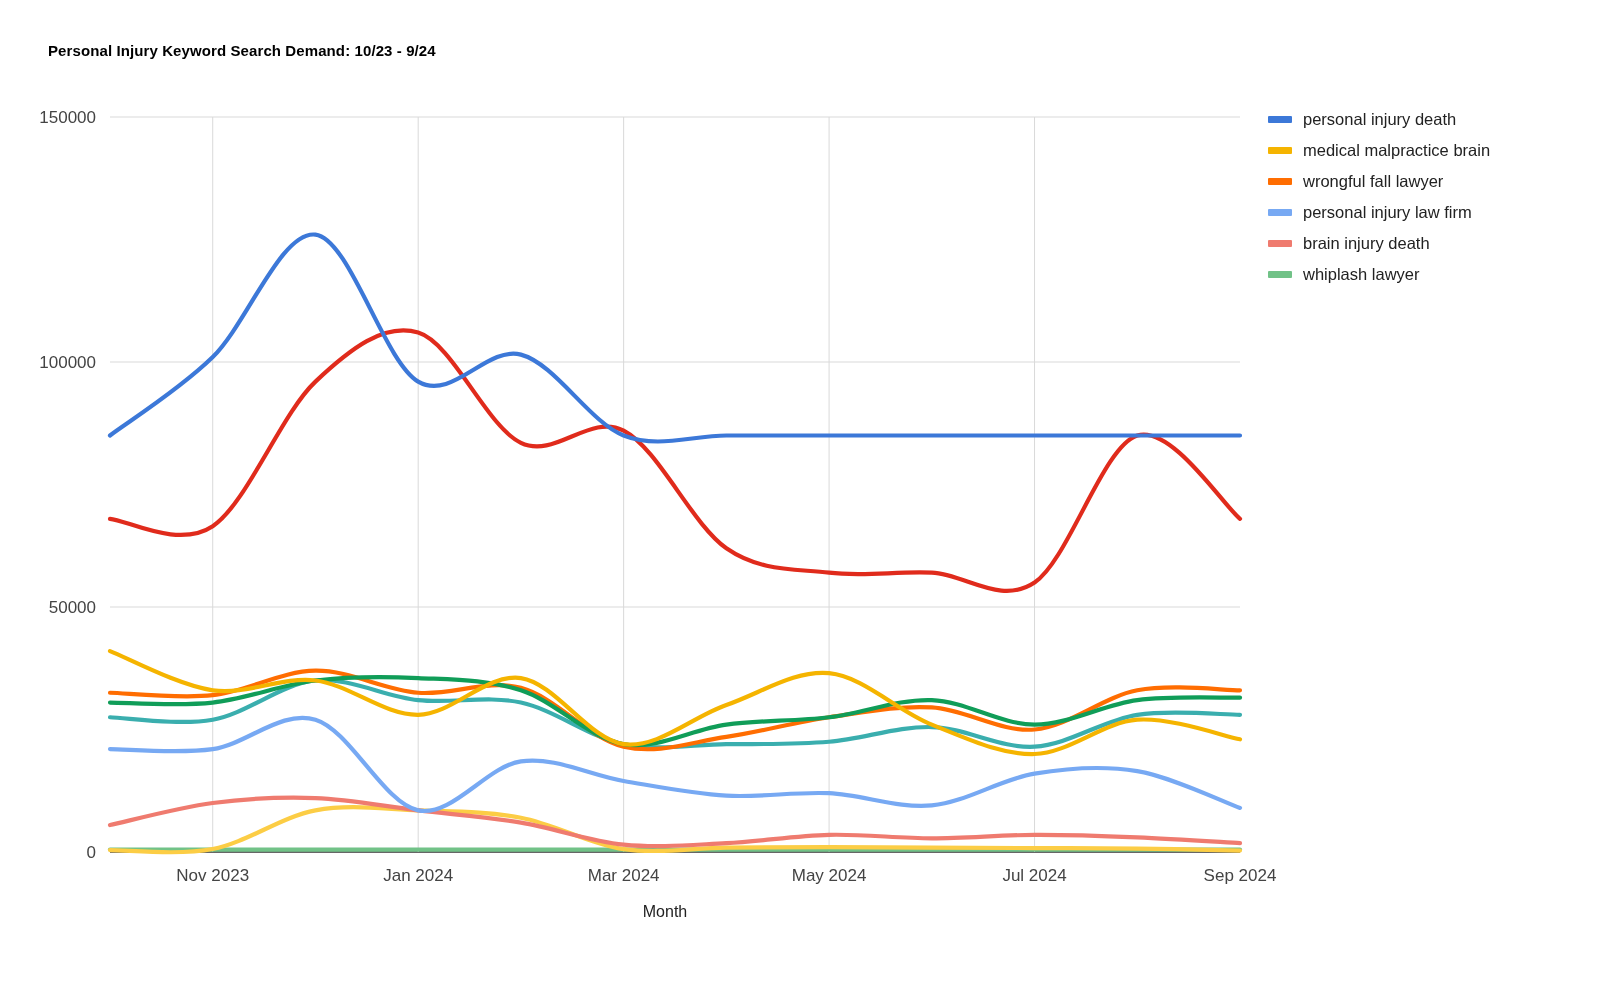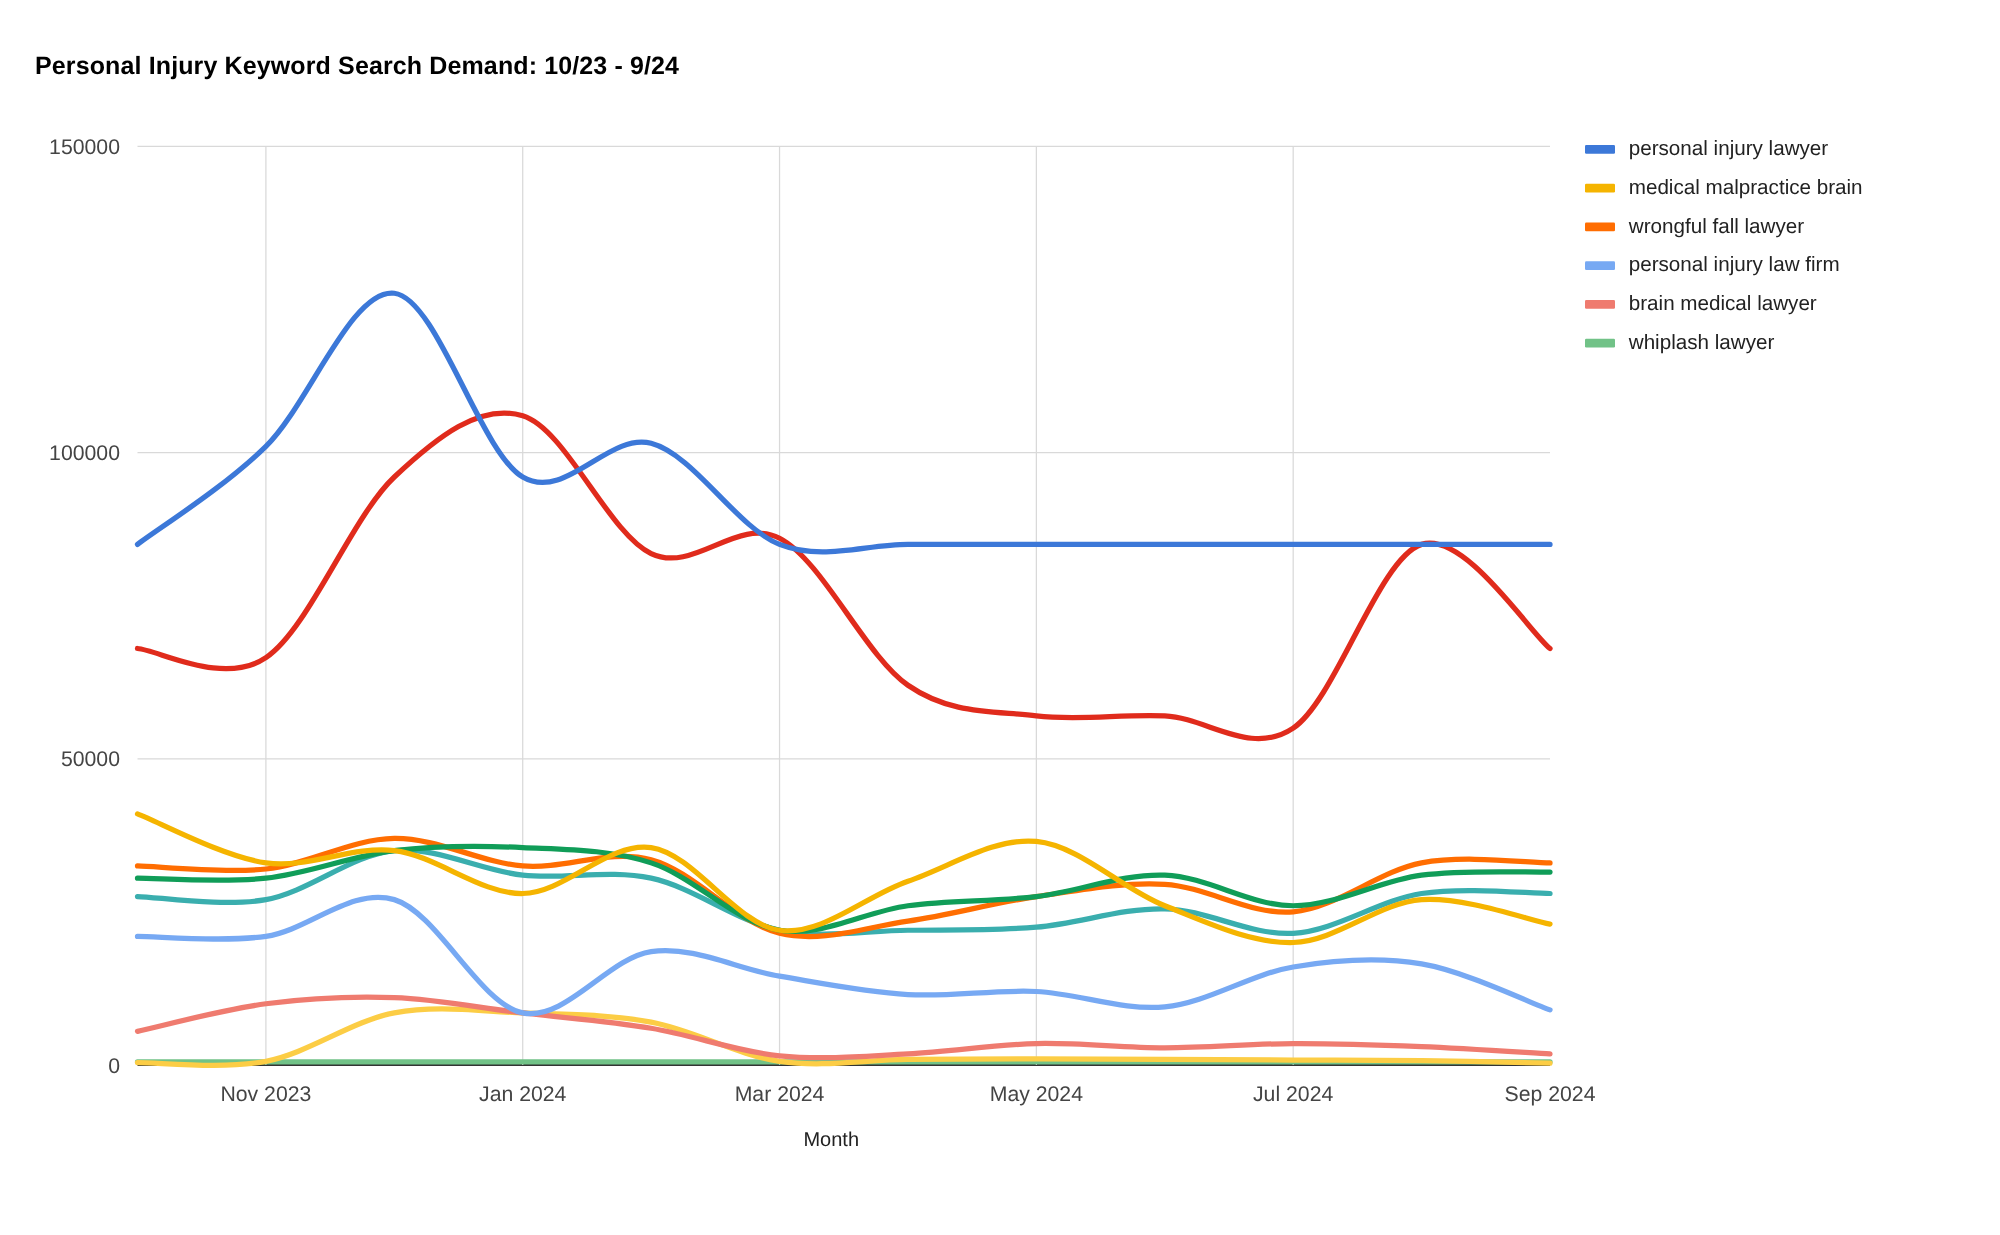--- a/index.html
+++ b/index.html
@@ -6,22 +6,22 @@
   body{
     width:1600px;height:988px;
     background:#ffffff;
     font-family:"Liberation Sans", sans-serif;
     overflow:hidden;
   }
   #chart-root{position:relative;width:1600px;height:988px;}
 
   .chart-title{
     position:absolute;
-    left:28px;top:42px;
-    font-size:20px;
+    left:48px;top:42px;
+    font-size:15px;
     font-weight:bold;
     color:#000000;
     letter-spacing:0.1px;
     white-space:nowrap;
   }
 
   #plot-svg{position:absolute;left:0;top:0;width:1600px;height:988px;}
 
   .ytick-label{
     font-family:"Liberation Sans", sans-serif;
@@ -111,37 +111,37 @@
         <path class="series-path" stroke="#f5b400" d="M 110.00 651.10 C 127.12 657.63, 178.48 685.40, 212.73 690.30 C 246.97 695.20, 281.21 676.42, 315.45 680.50 C 349.70 684.58, 383.94 715.21, 418.18 714.80 C 452.42 714.39, 486.67 673.15, 520.91 678.05 C 555.15 682.95, 589.39 739.71, 623.64 744.20 C 657.88 748.69, 692.12 716.84, 726.36 705.00 C 760.61 693.16, 794.85 669.88, 829.09 673.15 C 863.33 676.42, 897.58 711.13, 931.82 724.60 C 966.06 738.08, 1000.30 754.82, 1034.55 754.00 C 1068.79 753.18, 1103.03 722.15, 1137.27 719.70 C 1171.52 717.25, 1222.88 736.03, 1240.00 739.30"></path>
         <path class="series-path" stroke="#e02b1c" d="M 110.00 518.80 C 127.12 520.02, 178.48 549.02, 212.73 526.15 C 246.97 503.28, 281.21 413.86, 315.45 381.60 C 349.70 349.34, 383.94 322.39, 418.18 332.60 C 452.42 342.81, 486.67 426.52, 520.91 442.85 C 555.15 459.18, 589.39 413.04, 623.64 430.60 C 657.88 448.16, 692.12 524.52, 726.36 548.20 C 760.61 571.88, 794.85 568.62, 829.09 572.70 C 863.33 576.78, 897.58 571.07, 931.82 572.70 C 966.06 574.33, 1000.30 605.37, 1034.55 582.50 C 1068.79 559.63, 1103.03 446.12, 1137.27 435.50 C 1171.52 424.88, 1222.88 504.92, 1240.00 518.80"></path>
         <path class="series-path" stroke="#3c78d8" d="M 110.00 435.50 C 127.12 422.43, 178.48 390.58, 212.73 357.10 C 246.97 323.62, 281.21 230.52, 315.45 234.60 C 349.70 238.68, 383.94 361.59, 418.18 381.60 C 452.42 401.61, 486.67 345.67, 520.91 354.65 C 555.15 363.63, 589.39 422.02, 623.64 435.50 C 657.88 448.98, 692.12 435.50, 726.36 435.50 C 760.61 435.50, 794.85 435.50, 829.09 435.50 C 863.33 435.50, 897.58 435.50, 931.82 435.50 C 966.06 435.50, 1000.30 435.50, 1034.55 435.50 C 1068.79 435.50, 1103.03 435.50, 1137.27 435.50 C 1171.52 435.50, 1222.88 435.50, 1240.00 435.50"></path>
       </g>
     <text id="axis-title-x" class="axis-title" x="665" y="917">Month</text>
   </svg>
 
   <div id="legend">
       <div class="legend-item">
         <span class="legend-swatch" style="background: rgb(60, 120, 216);"></span>
-        <span class="legend-label">personal injury lawyer</span>
+        <span class="legend-label">personal injury death</span>
       </div>
       <div class="legend-item">
         <span class="legend-swatch" style="background: rgb(245, 180, 0);"></span>
         <span class="legend-label">medical malpractice brain</span>
       </div>
       <div class="legend-item">
         <span class="legend-swatch" style="background: rgb(255, 109, 1);"></span>
         <span class="legend-label">wrongful fall lawyer</span>
       </div>
       <div class="legend-item">
         <span class="legend-swatch" style="background: rgb(119, 169, 243);"></span>
         <span class="legend-label">personal injury law firm</span>
       </div>
       <div class="legend-item">
         <span class="legend-swatch" style="background: rgb(239, 123, 111);"></span>
-        <span class="legend-label">brain medical lawyer</span>
+        <span class="legend-label">brain injury death</span>
       </div>
       <div class="legend-item">
         <span class="legend-swatch" style="background: rgb(113, 194, 135);"></span>
         <span class="legend-label">whiplash lawyer</span>
       </div>
     </div>
 
 </div>
 
 </body></html>

